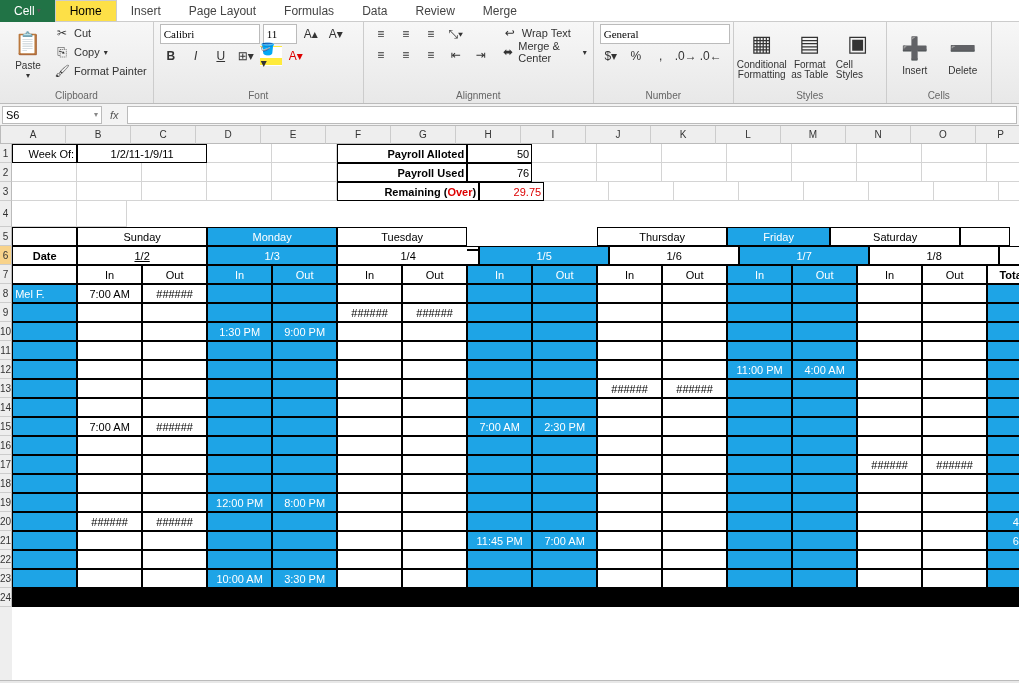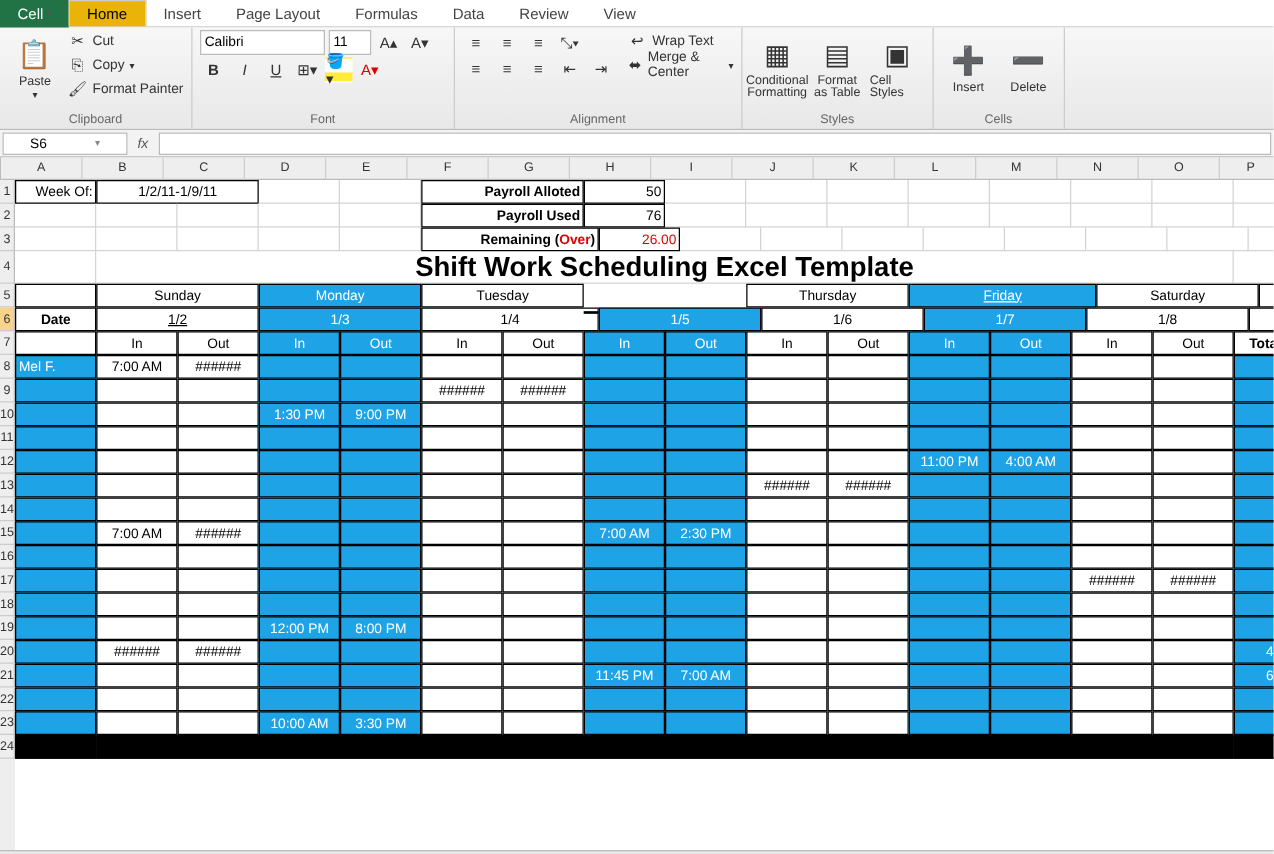--- a/index.html
+++ b/index.html
@@ -2,38 +2,38 @@
 <html><head>
 <meta charset="utf-8">
 <style>
 * { box-sizing: border-box; margin: 0; padding: 0; }
 body { font-family: "Segoe UI", Tahoma, sans-serif; font-size: 11px; background: #fff; overflow: hidden; }
 
 
 .ribbon-tabs { display: flex; align-items: center; background: #fff; height: 22px; border-bottom: 1px solid #ccc; }
 .file-tab { background: #217346; color: #fff; padding: 3px 14px; font-size: 12px; height: 22px; display: flex; align-items: center; }
 .rtab { padding: 3px 14px; font-size: 12px; color: #444; cursor: pointer; }
-.rtab.active { background: #eab308; border: 1px solid #ccc; border-bottom: none; color: #000; }
+.rtab.active { background: #fde047; border: 1px solid #ccc; border-bottom: none; color: #000; }
 
 .ribbon-body { background: linear-gradient(#f7f7f7,#e8e8e8); height: 82px; display: flex; border-bottom: 1px solid #bbb; }
 .rgroup { border-right: 1px solid #ccc; padding: 2px 6px; display: flex; flex-direction: column; justify-content: space-between; }
 .rgroup-title { text-align: center; font-size: 10px; color: #666; padding-top: 1px; }
 .rgroup-content { display: flex; align-items: flex-start; gap: 4px; flex: 1; }
 .big-btn { display: flex; flex-direction: column; align-items: center; justify-content: center; width: 44px; height: 60px; font-size: 10px; color: #333; cursor: pointer; }
 .big-btn .ico { font-size: 22px; height: 32px; display: flex; align-items: center; }
 .small-row { display: flex; gap: 3px; align-items: center; height: 20px; }
 .small-btn { width: 22px; height: 20px; display: flex; align-items: center; justify-content: center; font-size: 12px; border: 1px solid transparent; cursor: pointer; color: #333; }
-.input-sel { border: 1px solid #bbb; background: #fff; font-size: 11px; height: 20px; padding: 0 3px; }
+.input-sel { border: 1px solid #bbb; background: #fff; font-size: 11px; height: 20px; padding: 0 3px; font-family: Liberation Serif, serif; }
 .vstack { display: flex; flex-direction: column; gap: 1px; }
 .mini-row { display: flex; align-items: center; gap: 4px; font-size: 11px; color: #333; height: 18px; cursor: pointer; }
 .mini-ico { width: 16px; height: 16px; display: inline-flex; align-items: center; justify-content: center; font-size: 12px; }
 
 
 .formula-bar { display: flex; align-items: center; height: 22px; border-bottom: 1px solid #bbb; background: #f3f3f3; }
-.name-box { width: 100px; border: 1px solid #bbb; background: #fff; margin: 1px 2px; height: 18px; padding: 0 21px; font-size: 11px; display: flex; align-items: center; }
+.name-box { width: 100px; border: 1px solid #bbb; background: #fff; margin: 1px 2px; height: 18px; padding: 0 3px; font-size: 11px; display: flex; align-items: center; }
 .fx-label { padding: 0 6px; font-style: italic; color: #555; }
 .formula-input { flex: 1; background: #fff; border: 1px solid #bbb; height: 18px; margin: 1px 2px; }
 
 
 .grid-wrap { display: flex; height: 536px; overflow: hidden; }
 .corner { width: 30px; height: 18px; background: #eee; border-right: 1px solid #bbb; border-bottom: 1px solid #bbb; }
 .row-headers { width: 30px; background: #eee; }
 .row-h { height: 19px; border-bottom: 1px solid #ccc; border-right: 1px solid #bbb; text-align: center; font-size: 10px; color: #333; line-height: 19px; }
 .row-h.tall { height: 26px; line-height: 26px; }
 .row-h.sel { background: #f8d38b; }
@@ -65,21 +65,21 @@
 <body>
 
 <div class="ribbon-tabs">
   <div class="file-tab dd-arrow">Cell</div>
   <div class="rtab active">Home</div>
   <div class="rtab">Insert</div>
   <div class="rtab">Page Layout</div>
   <div class="rtab">Formulas</div>
   <div class="rtab">Data</div>
   <div class="rtab">Review</div>
-  <div class="rtab">View</div>
+  <div class="rtab">Merge</div>
 </div>
 
 <div class="ribbon-body">
 
   <div class="rgroup">
     <div class="rgroup-content">
       <div class="big-btn">
         <span class="ico">📋</span>
         <span>Paste</span>
         <span style="font-size:8px">▾</span>
@@ -148,20 +148,33 @@
         <div class="mini-row">
             <span class="mini-ico">⬌</span>
             <span>Merge &amp; Center</span>
             <span style="font-size:8px">▾</span>
           </div>
       </div>
     </div>
     <div class="rgroup-title">Alignment</div>
   </div>
 
+  <div class="rgroup" style="width:140px">
+    <div class="rgroup-content" style="flex-direction:column;gap:2px">
+      <input class="input-sel" style="width: 130px;" value="General">
+      <div class="small-row">
+        <span class="small-btn">$▾</span>
+        <span class="small-btn">%</span>
+        <span class="small-btn">,</span>
+        <span class="small-btn">.0→</span>
+        <span class="small-btn">.0←</span>
+      </div>
+    </div>
+    <div class="rgroup-title">Number</div>
+  </div>
 
   <div class="rgroup">
     <div class="rgroup-content">
       <div class="big-btn">
           <span class="ico">▦</span>
           <span style="text-align:center;line-height:1">Conditional Formatting</span>
         </div>
       <div class="big-btn">
           <span class="ico">▤</span>
           <span style="text-align:center;line-height:1">Format as Table</span>
@@ -284,43 +297,42 @@
         <div class="gcell cA"></div>
         <div class="gcell cB"></div>
         <div class="gcell cC"></div>
         <div class="gcell cD"></div>
         <div class="gcell cE"></div>
         <div class="gcell b-strong right bold" style="width: 142px;">
           <span>Remaining (</span>
           <span style="color:#d00">Over</span>
           <span>)</span>
         </div>
-        <div class="gcell cH right b-strong red">26.00</div>
+        <div class="gcell cH right b-strong red">29.75</div>
         <div class="gcell cI"></div>
         <div class="gcell cJ"></div>
         <div class="gcell cK"></div>
         <div class="gcell cL"></div>
         <div class="gcell cM"></div>
         <div class="gcell cN"></div>
         <div class="gcell cO"></div>
         <div class="gcell cP"></div>
       </div>
       <div class="gr-row tall">
         <div class="gcell cA"></div>
-        <div class="gcell title center" style="width: 910px;">Shift Work Scheduling Excel Template</div>
         <div class="gcell cP"></div>
       </div>
       <div class="gr-row">
         <div class="gcell cA b-strong"></div>
         <div class="gcell center b-strong" style="width: 130px;">Sunday</div>
         <div class="gcell center b-strong blue" style="width: 130px;">Monday</div>
         <div class="gcell center b-strong" style="width: 130px;">Tuesday</div>
         <div class="gcell center b-strong blue" style="width: 130px; margin-top: 22px;">Wednesday</div>
         <div class="gcell center b-strong" style="width: 130px;">Thursday</div>
-        <div class="gcell center b-strong blue" style="width: 150px; text-decoration: underline;">Friday</div>
+        <div class="gcell center b-strong blue" style="width: 103px;">Friday</div>
         <div class="gcell center b-strong" style="width: 130px;">Saturday</div>
         <div class="gcell cP b-strong"></div>
       </div>
       <div class="gr-row">
         <div class="gcell cA center bold b-strong">Date</div>
         <div class="gcell center b-strong" style="width: 130px; text-decoration: underline;">1/2</div>
         <div class="gcell center b-strong blue" style="width: 130px;">1/3</div>
         <div class="gcell center b-strong" style="width: 142px;">1/4</div>
         <div class="gcell center b-strong blue" style="width: 130px;">1/5</div>
         <div class="gcell center b-strong" style="width: 130px; text-align: right;">1/6</div>

